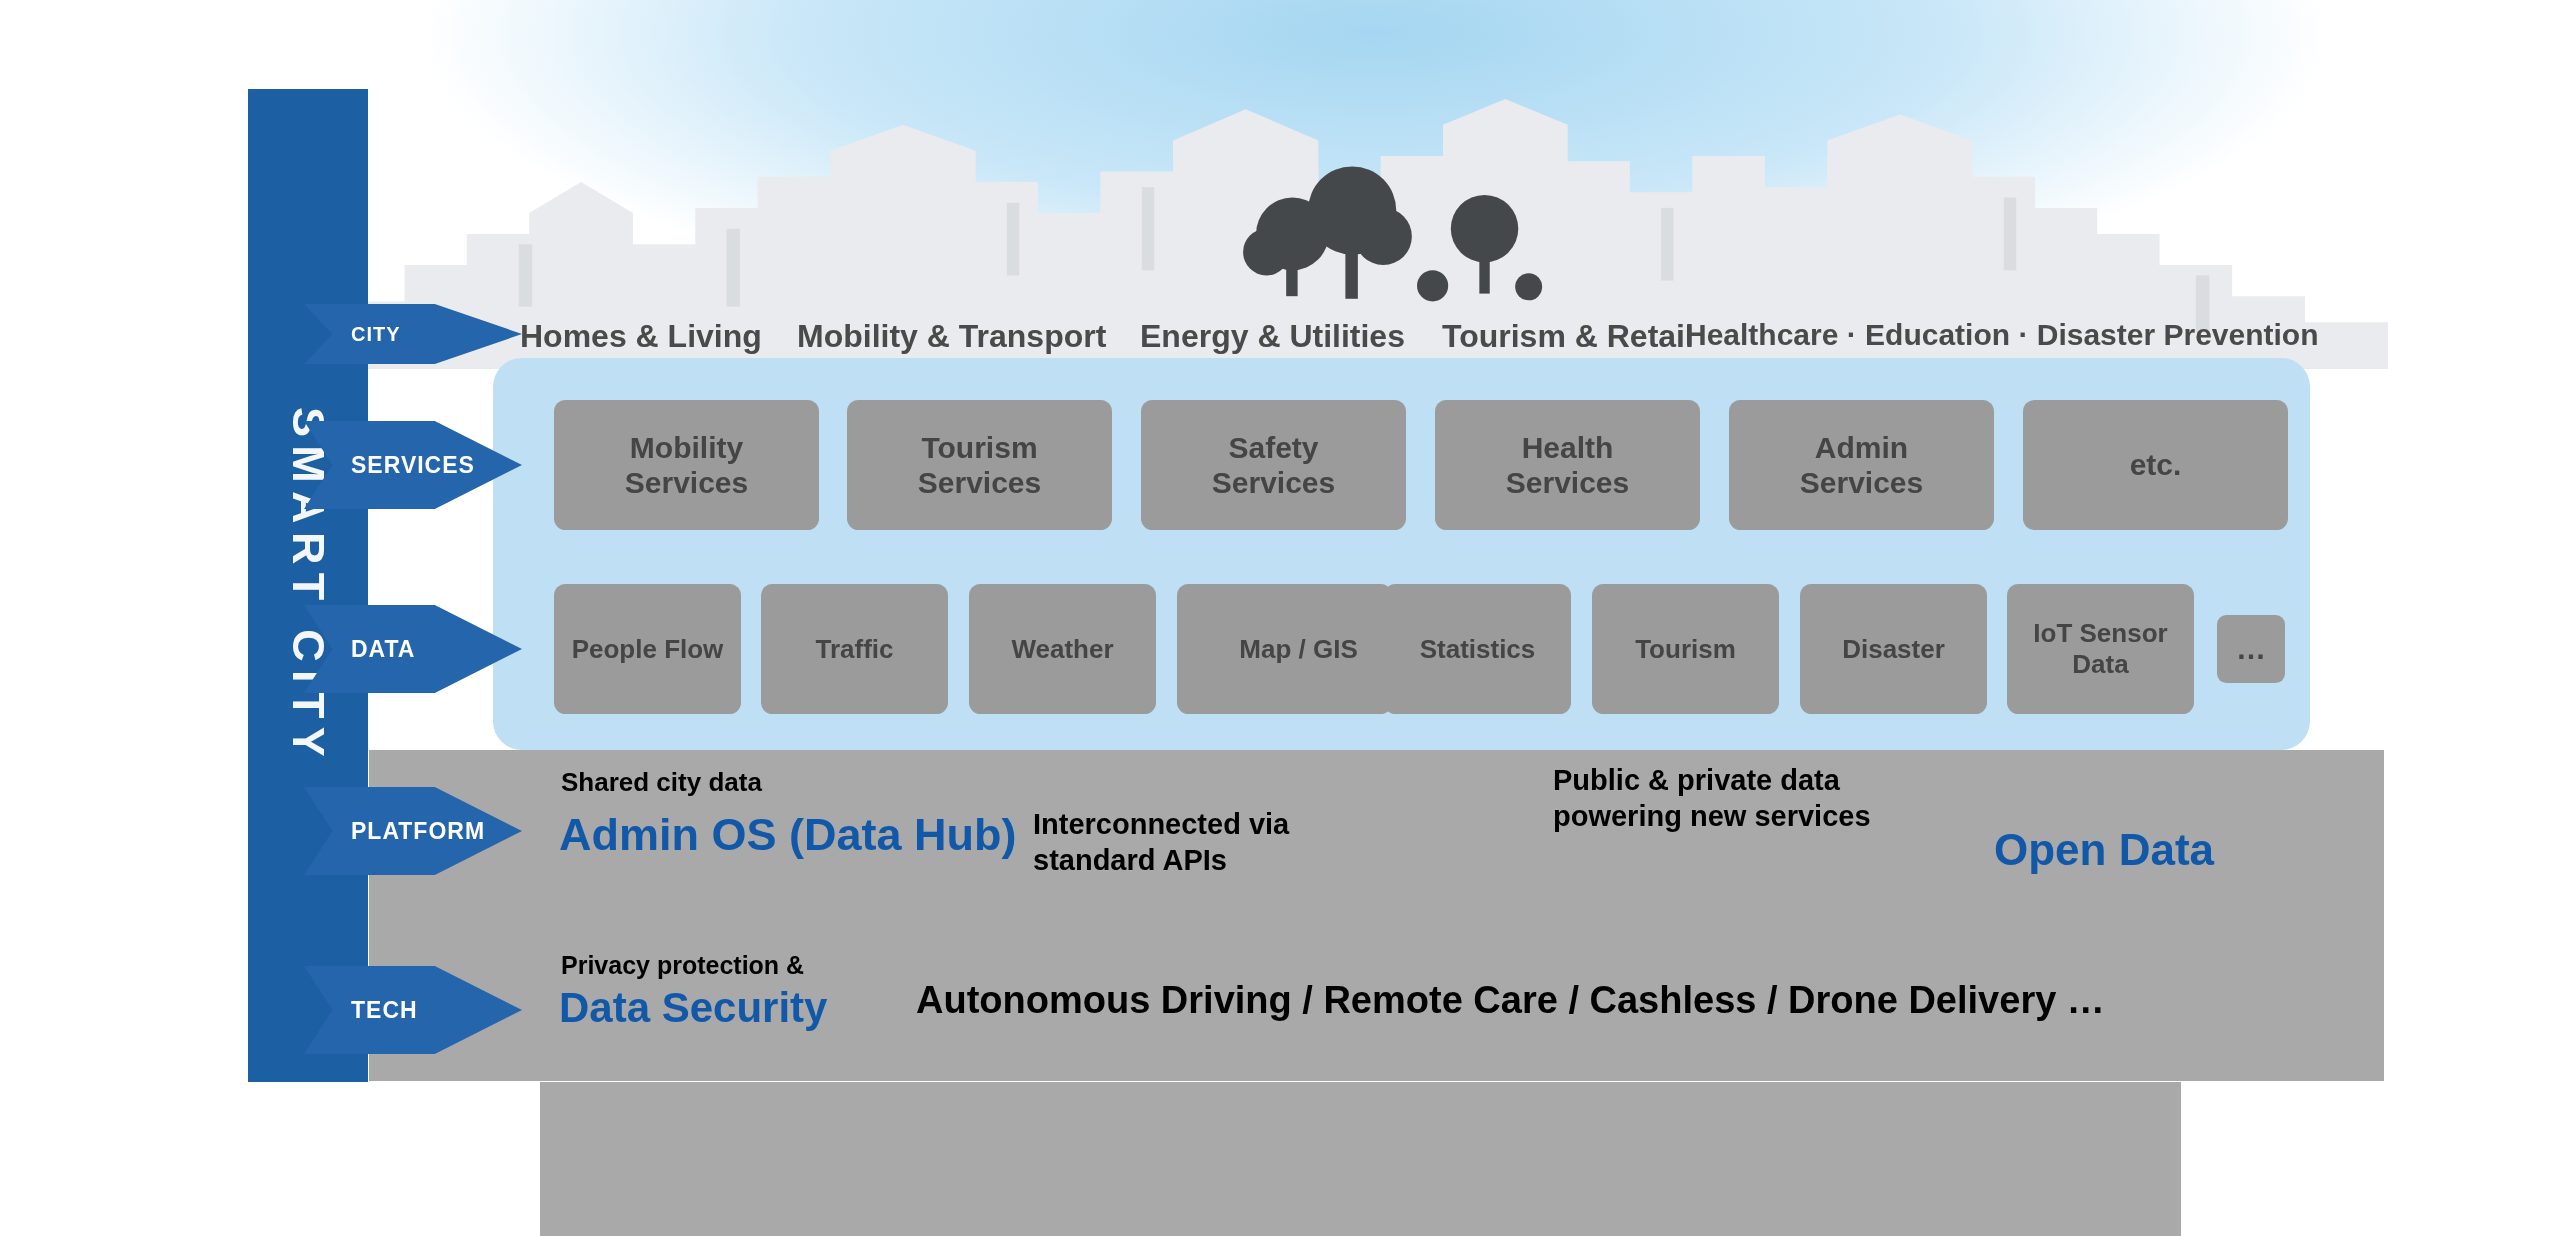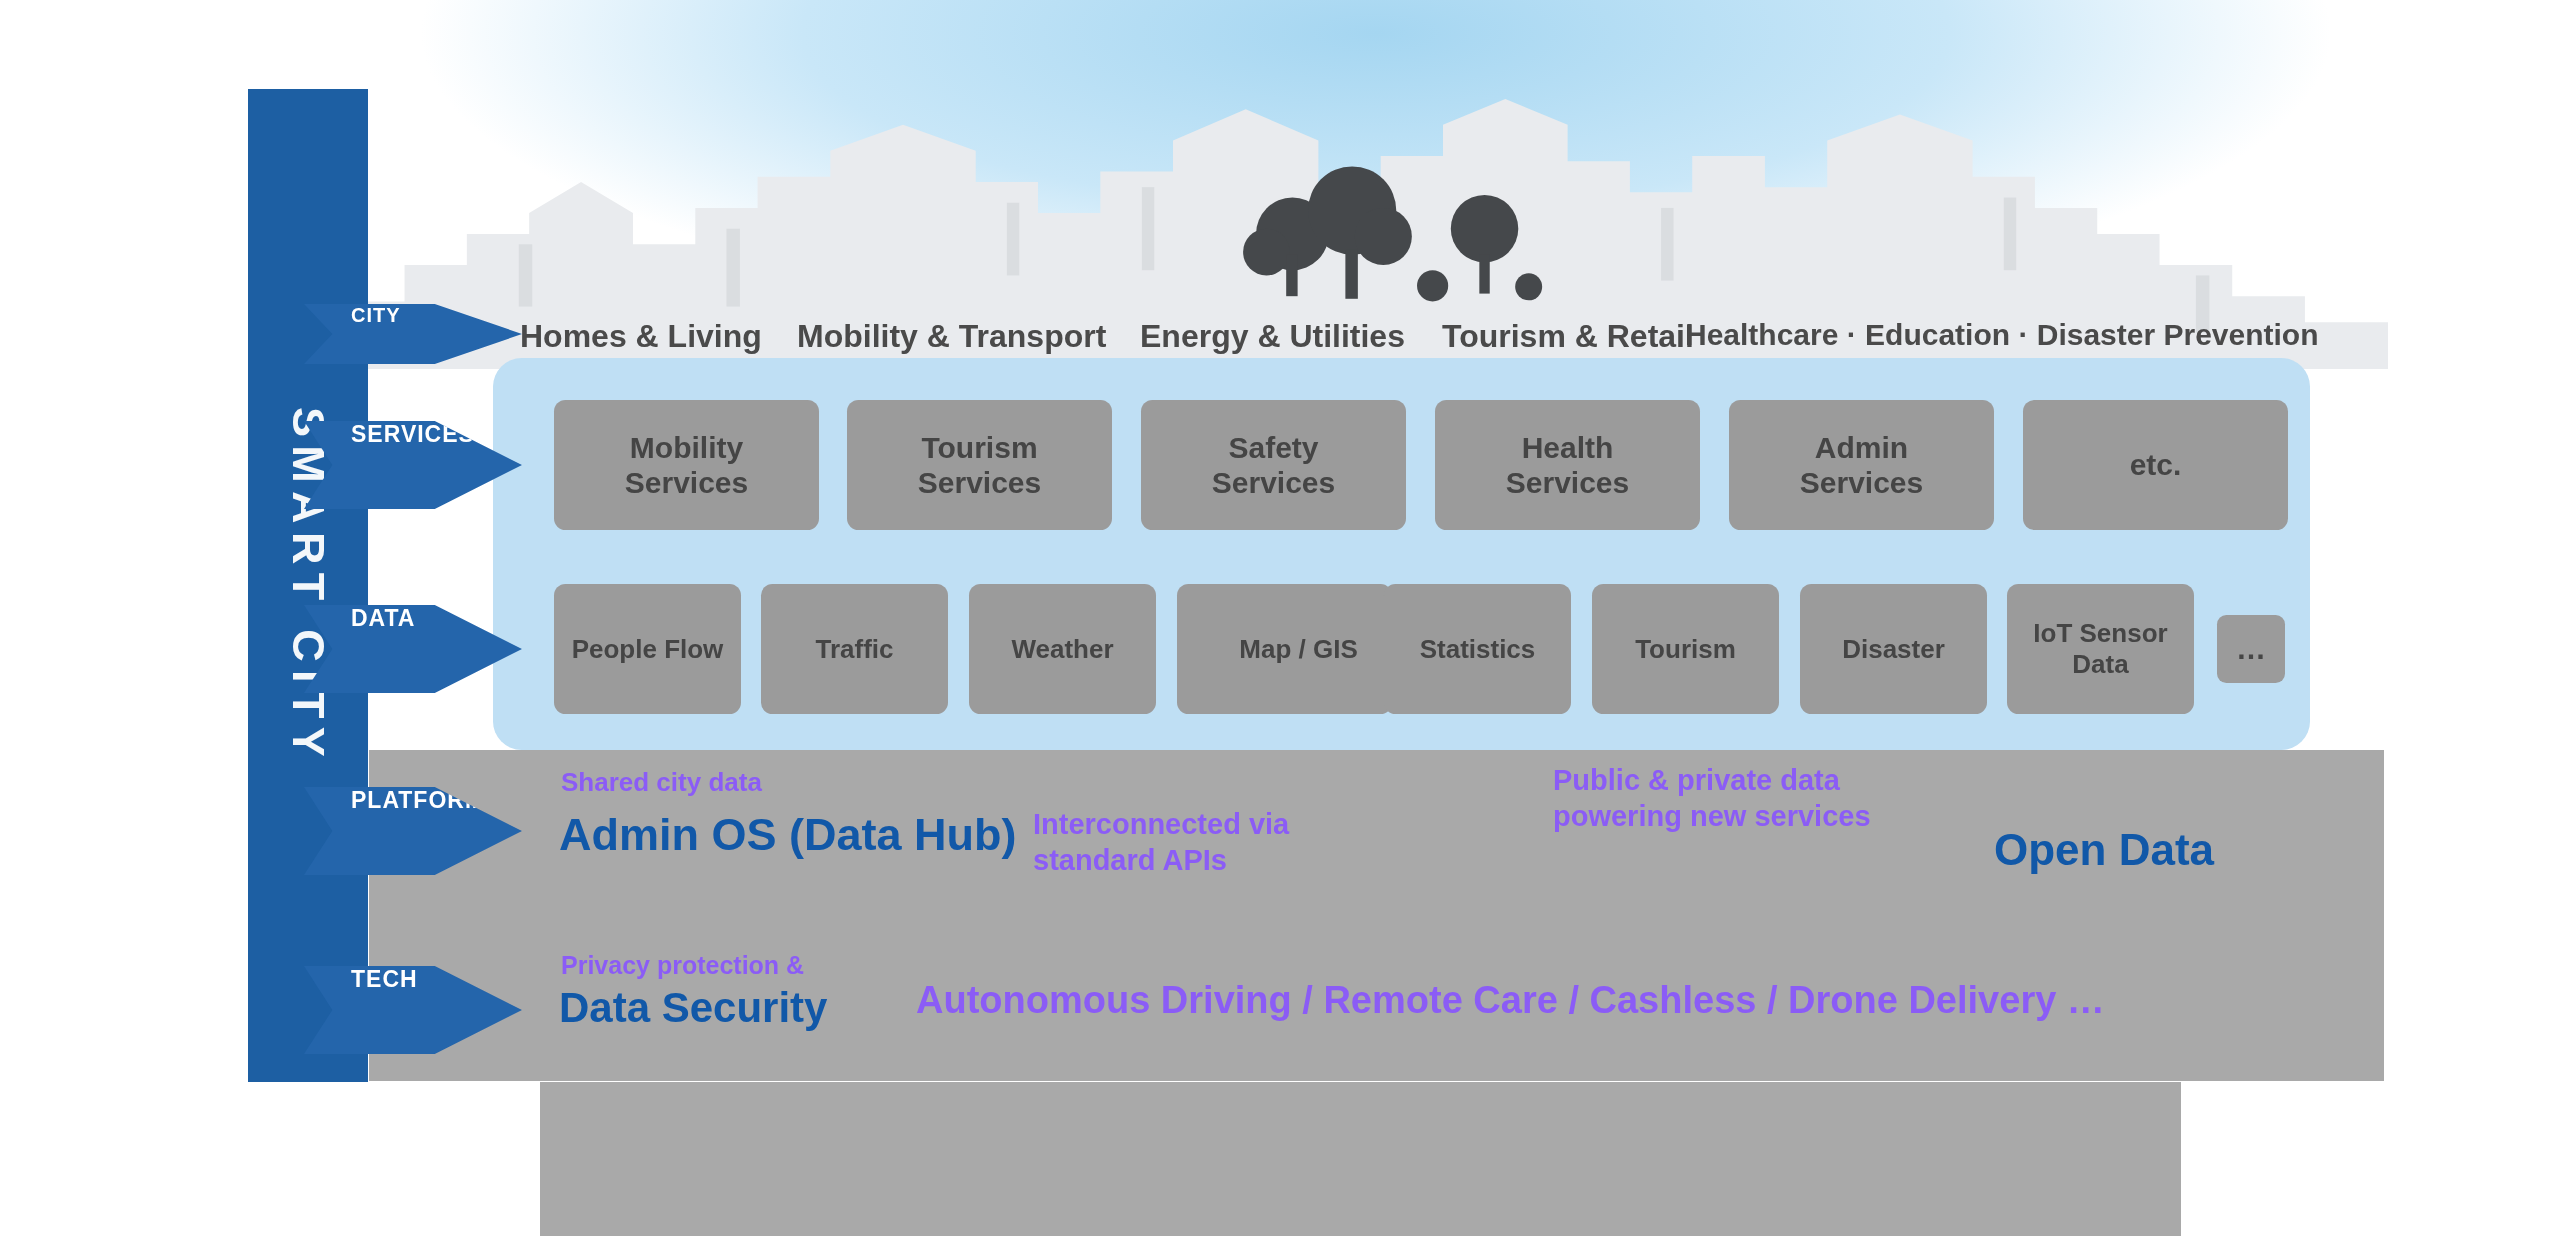--- a/index.html
+++ b/index.html
@@ -27,21 +27,21 @@
 
   
   .bar{position:absolute;left:248px;top:89px;width:120px;height:993px;background:#1d5fa3;
        display:flex;align-items:center;justify-content:center;}
   .bar-label{writing-mode:vertical-rl;color:rgba(255,255,255,.95);font-size:45px;font-weight:bold;
              letter-spacing:8.3px;white-space:nowrap;}
 
   
   .callout{position:absolute;left:304px;width:218px;background:#2465ab;
            clip-path:polygon(0 0,60% 0,100% 50%,60% 100%,0 100%,13% 50%);
-           display:flex;color:#fff;font-weight:bold;}
+           display:flex;align-items:center;color:#fff;font-weight:bold;}
   .callout span{padding-left:47px;font-size:23px;letter-spacing:1px;}
   .c0{top:304px;height:60px;} .c0 span{font-size:20px;}
   .c1{top:421px;height:88px;}
   .c2{top:605px;height:88px;}
   .c3{top:787px;height:88px;}
   .c4{top:966px;height:88px;}
 
   
   .box{position:absolute;background:#9b9b9b;border-radius:11.4px;display:flex;flex-direction:column;
        align-items:center;justify-content:center;color:#454545;font-weight:bold;text-align:center;
@@ -51,21 +51,21 @@
   .r1e{left:1729px;align-items:center;} .r1f{left:2023px;}
   .row2{top:584px;height:130px;width:187px;font-size:26px;}
   .r2a{left:554px;} .r2b{left:761px;} .r2c{left:969px;} .r2d{left:1177px;padding-left:28px;}
   .r2e{left:1384px;} .r2f{left:1592px;} .r2g{left:1800px;} .r2h{left:2007px;}
   .tinybox{left:2217px;top:615px;width:68px;height:68px;font-size:30px;border-radius:9.3px;
            position:absolute;background:#9b9b9b;display:flex;align-items:center;justify-content:center;
            color:#454545;font-weight:bold;}
 
   
   .txt{position:absolute;font-weight:bold;white-space:nowrap;}
-  .dark{color:#8b5cf6;} .blue{color:#1158a8;}
+  .dark{color:#000000;} .blue{color:#1158a8;}
   .a-intro{left:561px;top:767px;font-size:26px;}
   .a-title{left:559px;top:809px;font-size:45px;}
   .a-api{left:1033px;top:806px;font-size:29px;line-height:1.25;}
   .a-right{left:1553px;top:762px;font-size:29px;line-height:1.25;}
   .a-right-hl{left:1994px;top:825px;font-size:44px;}
   .b-note{left:561px;top:951px;font-size:25px;}
   .b-hl{left:559px;top:984px;font-size:42px;}
   .b-line{left:916px;top:979px;font-size:38px;}
 </style>
 </head>

